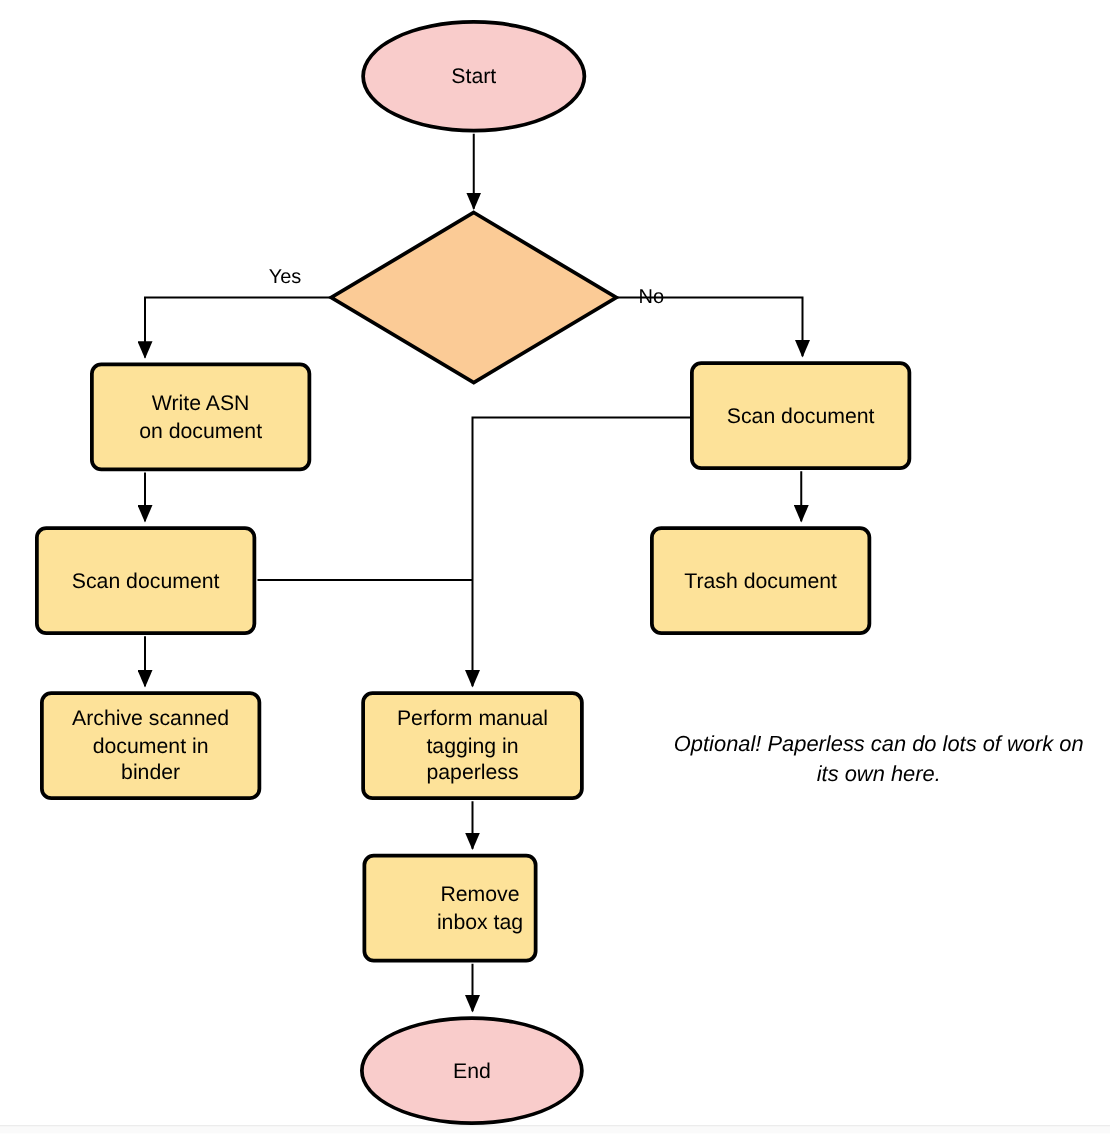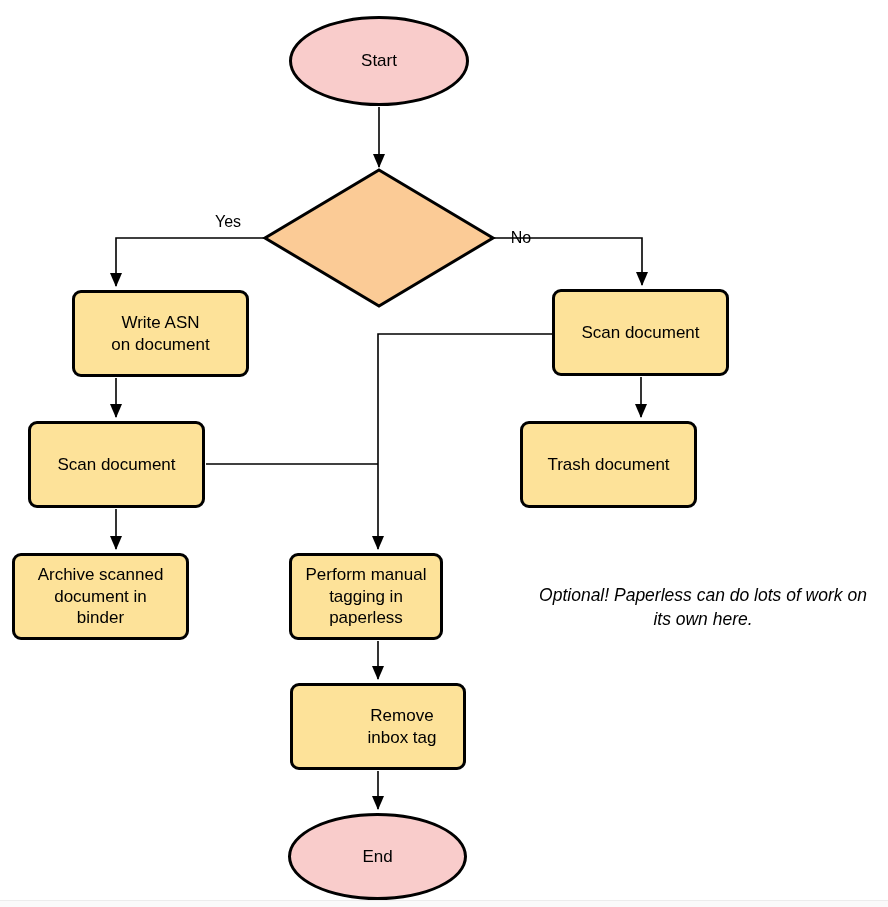--- a/index.html
+++ b/index.html
@@ -130,36 +130,36 @@
   </div>
 
   <div class="node process" style="left:28px; top:421px; width:177px; height:87px;">
     <span>Scan document</span>
   </div>
 
   <div class="node process" style="left:520px; top:421px; width:177px; height:87px;">
     <span>Trash document</span>
   </div>
 
-  <div class="node process" style="left:12px; top:553px; width:177px; height:87px;">
+  <div class="node process" style="left:32px; top:553px; width:177px; height:87px;">
     <span>Archive scanned
 document in
 binder</span>
   </div>
 
-  <div class="node process" style="left:289px; top:553px; width:154px; height:87px;">
+  <div class="node process" style="left:289px; top:553px; width:178px; height:87px;">
     <span>Perform manual
 tagging in
 paperless</span>
   </div>
 
   <div class="annotation">Optional! Paperless can do lots of work on
 its own here.</div>
 
-  <div class="node process" style="left:290px; top:683px; width:176px; height:87px;padding-left:48px;">
+  <div class="node process" style="left:290px; top:683px; width:140px; height:87px;padding-left:48px;">
     <span>Remove
 inbox tag</span>
   </div>
 
   <div class="node terminator" style="left:288px; top:813px; width:179px; height:87px;">
     <span>End</span>
   </div>
 
   <div class="page-bottom-strip"></div>
 

